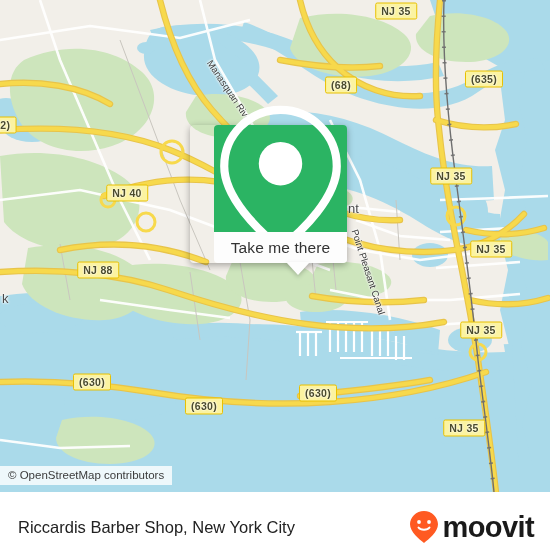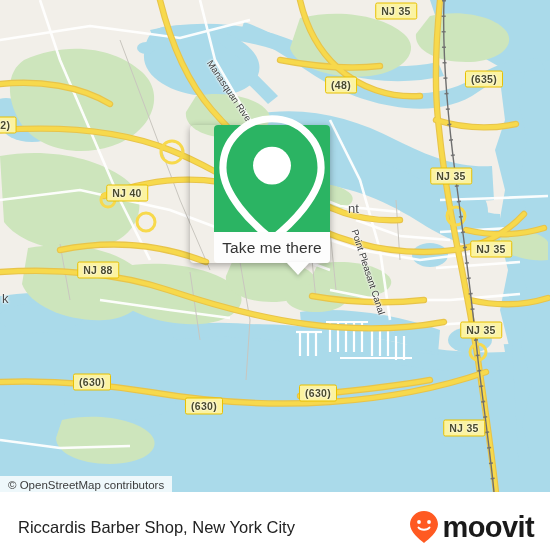--- a/index.html
+++ b/index.html
@@ -48,21 +48,21 @@
     position:absolute;
     color:#4a4a4a;
     font-size:13px;
     white-space:nowrap;
     text-shadow:0 0 3px #fff,0 0 3px #fff,0 0 2px #fff;
   }
 
   
   #popup {
     position:absolute; left:190px; top:125px;
-    width:140px;
+    width:157px;
     border-radius:4px;
     box-shadow:0 2px 7px rgba(0,0,0,0.33);
     overflow:visible;
     z-index:40;
     padding-left:24px;
   }
   #popup-head {
     height:107px;
     background:#2bb463;
     border-radius:4px 4px 0 0;
@@ -91,21 +91,20 @@
   }
 
   
   #attribution {
     position:absolute; left:0; top:466px;
     background:rgba(255,255,255,0.80);
     padding:3px 8px 4px 8px;
     font-size:11.5px;
     color:#3b3b3b;
     z-index:30;
-    margin-top:10px;
   }
 
   
   #bottombar {
     position:absolute; left:0; top:492px; width:550px; height:58px;
     background:#ffffff;
     overflow:hidden;
   }
   #bottombar-inner {
     position:absolute; left:0; top:0; width:550px; height:58px;
@@ -277,21 +276,21 @@
           <path d="M444,0 C442,60 448,120 456,180 C464,240 472,300 478,360 C484,410 490,450 494,492"></path>
         </g>
         <g stroke="#6f6f6f" stroke-width="4" stroke-dasharray="1.5 14" fill="none" opacity="0.9">
           <path d="M444,0 C442,60 448,120 456,180 C464,240 472,300 478,360 C484,410 490,450 494,492"></path>
         </g>
       </g>
     </svg>
 
     <div class="shield" style="left:6px;  top:125px; transform:translate(-60%,-50%);">(2)</div>
     <div class="shield" style="left:396px;top:11px;">NJ 35</div>
-    <div class="shield" style="left:341px;top:85px;">(48)</div>
+    <div class="shield" style="left:341px;top:85px;">(68)</div>
     <div class="shield" style="left:444px;top:79px;margin-left:40px;">(635)</div>
     <div class="shield" style="left:127px;top:193px;">NJ 40</div>
     <div class="shield" style="left:451px;top:176px;">NJ 35</div>
     <div class="shield" style="left:491px;top:249px;">NJ 35</div>
     <div class="shield" style="left:98px; top:270px;">NJ 88</div>
     <div class="shield" style="left:481px;top:330px;">NJ 35</div>
     <div class="shield" style="left:92px; top:382px;">(630)</div>
     <div class="shield" style="left:318px;top:393px;">(630)</div>
     <div class="shield" style="left:204px;top:406px;">(630)</div>
     <div class="shield" style="left:464px;top:428px;">NJ 35</div>

